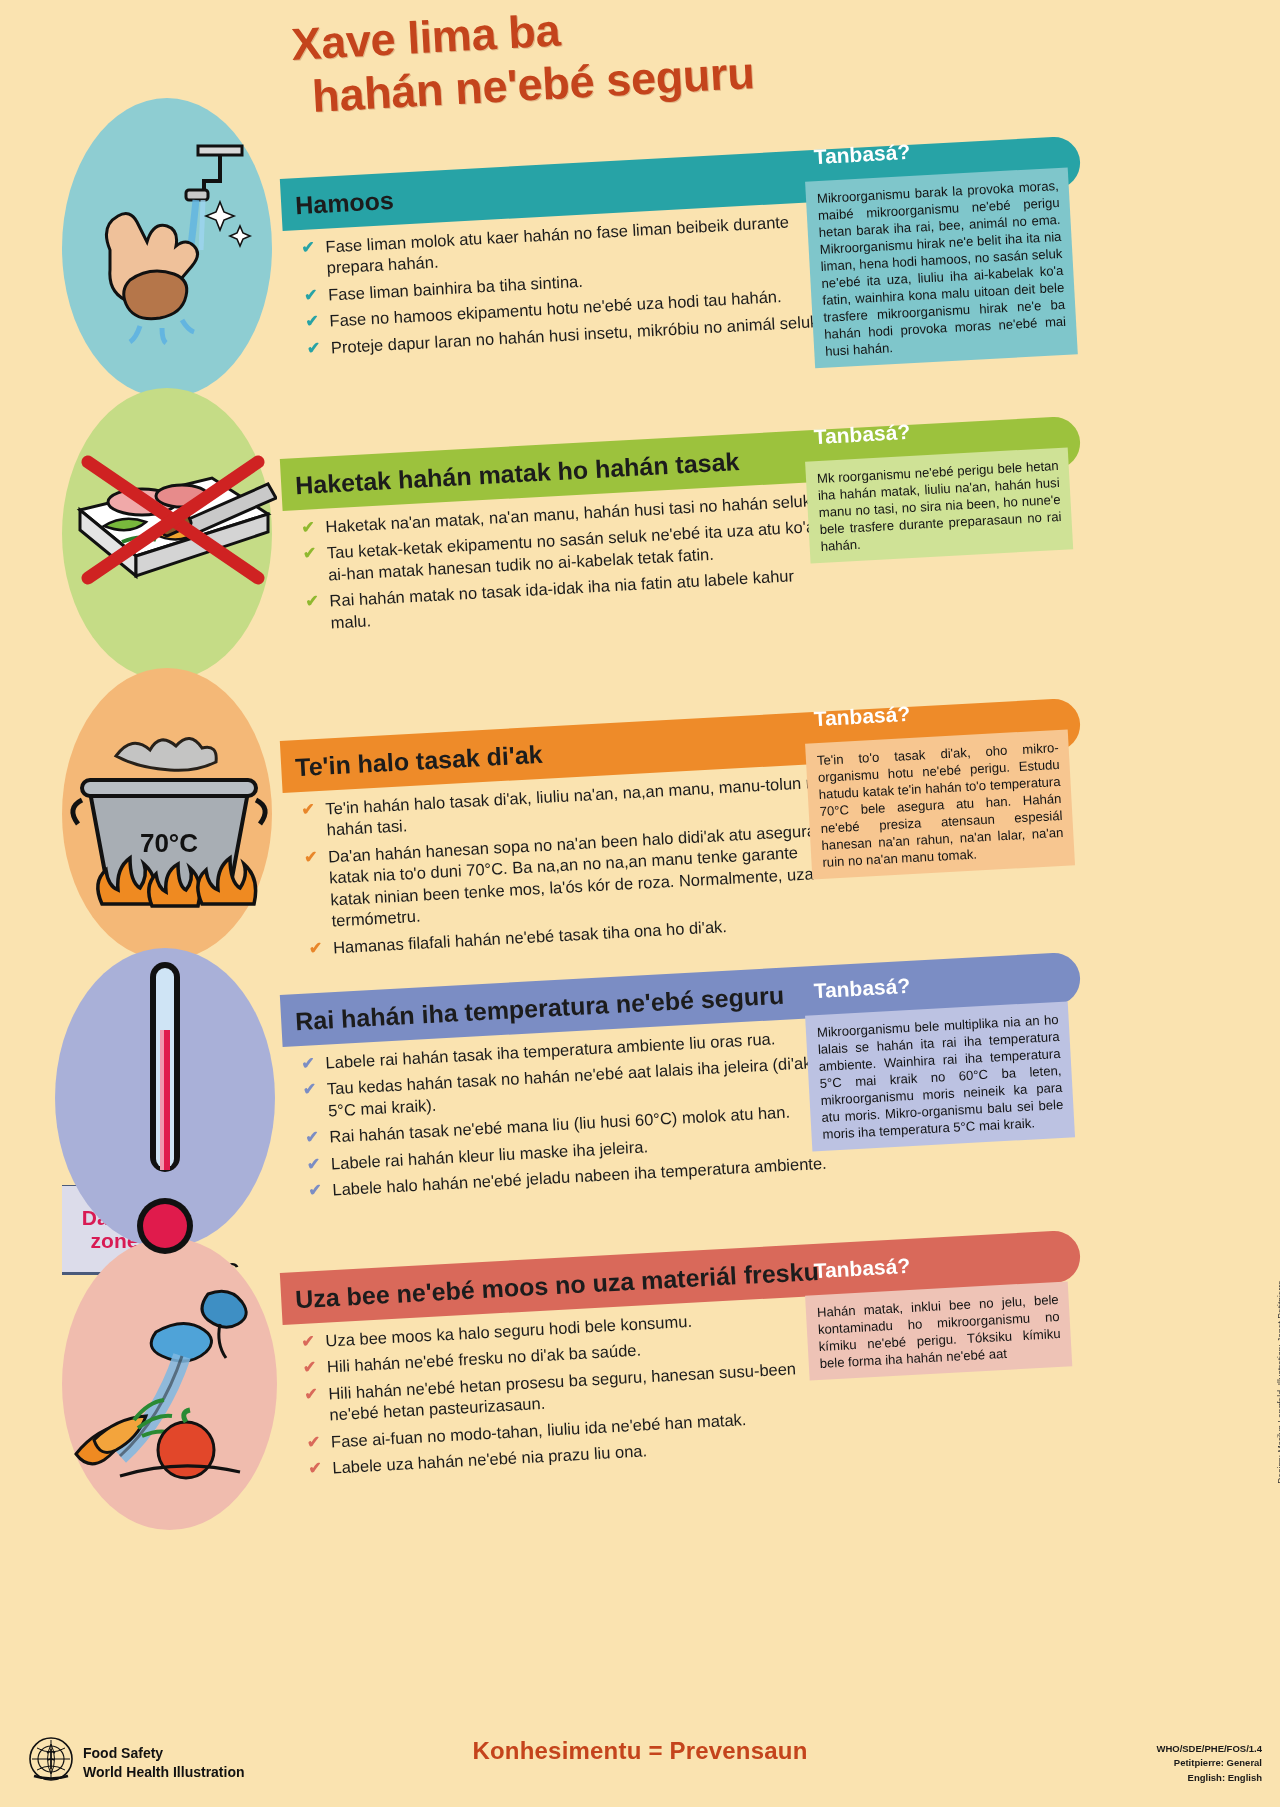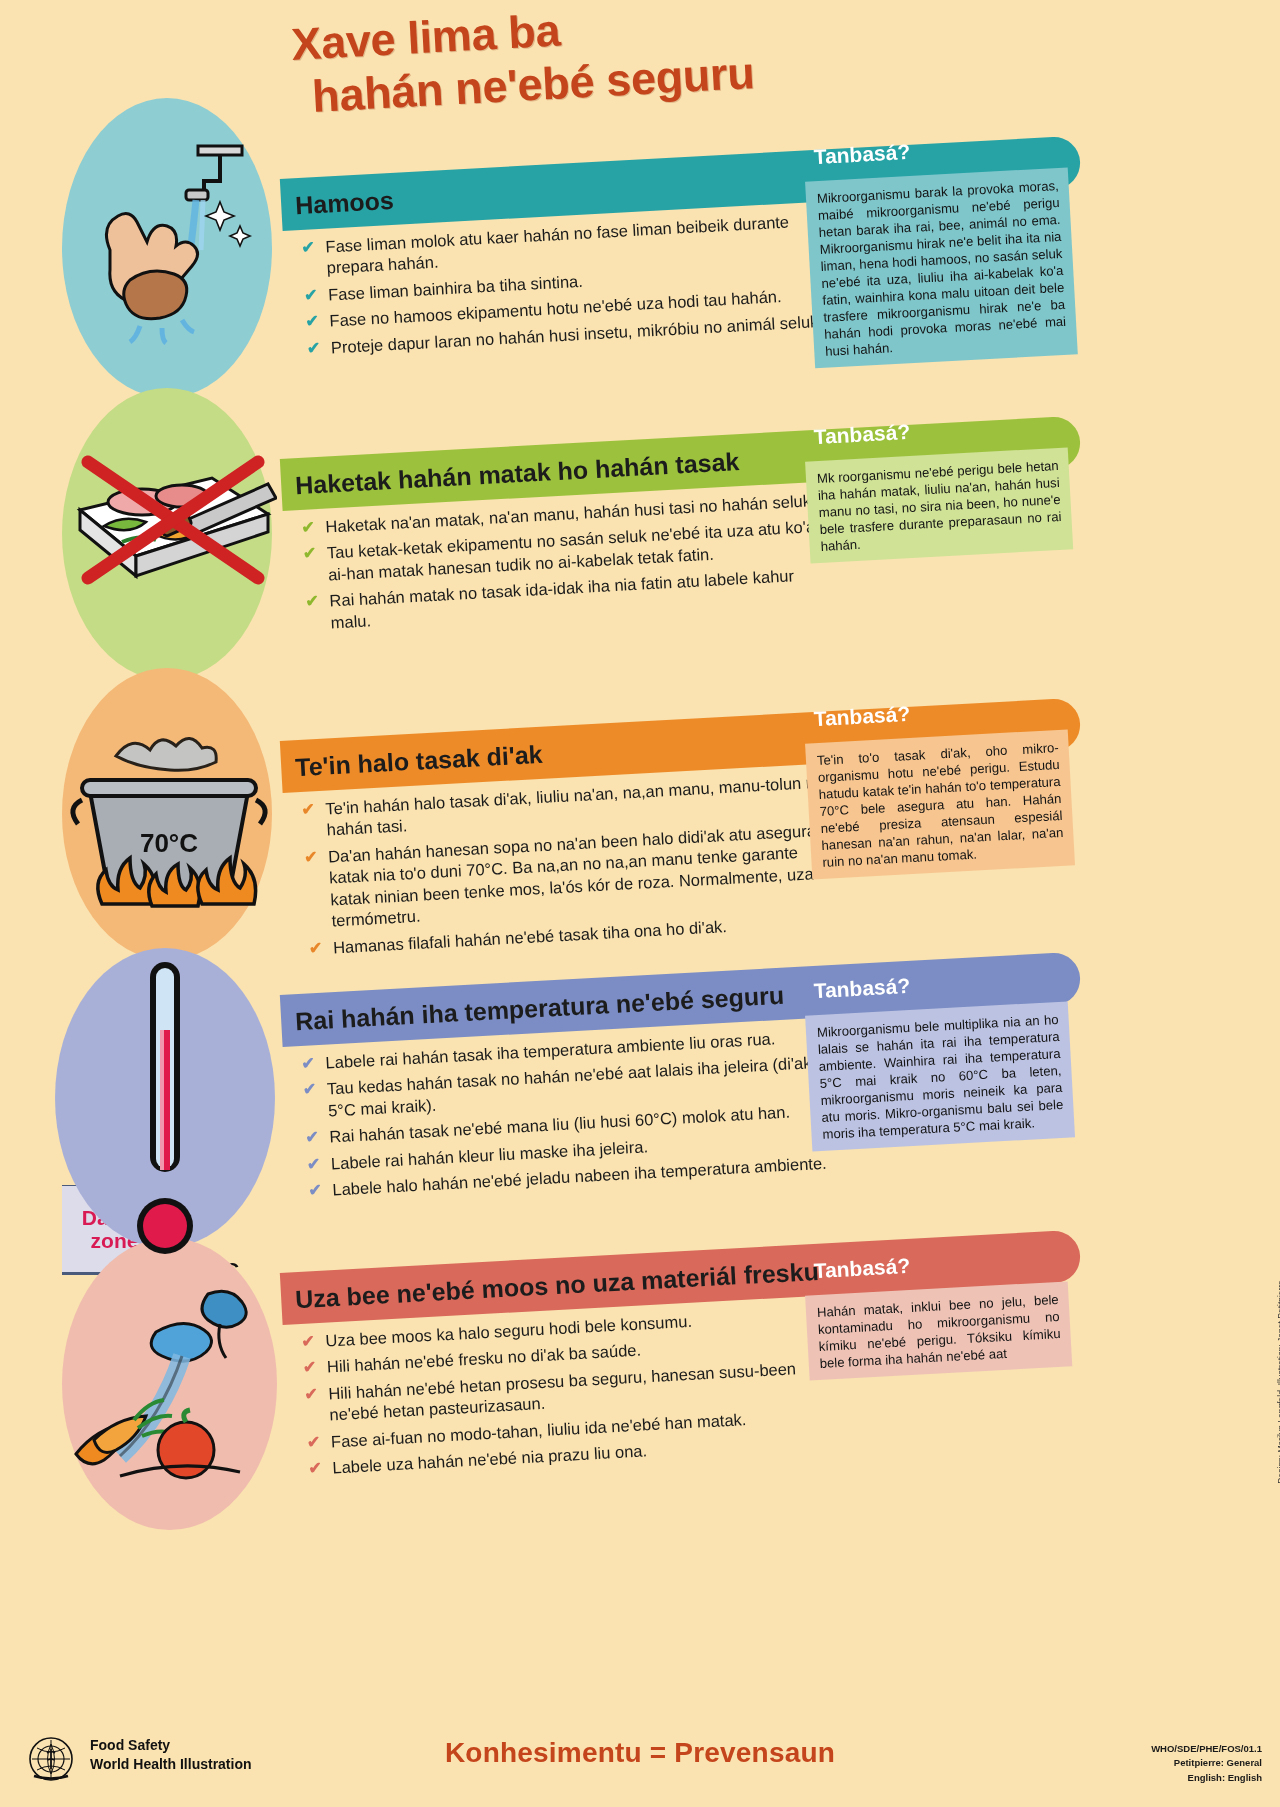--- a/index.html
+++ b/index.html
@@ -91,27 +91,27 @@
   .tanb .tbox {
     position: absolute;
     padding: 9px 10px 8px 11px;
     font-size: 13.1px;
     line-height: 1.30;
     color: #141414;
     text-align: justify;
   }
 
   
-  #footer-logo { position:absolute; left:28px; top:1736px; display:flex; align-items:flex-start; gap:16px; }
+  #footer-logo { position:absolute; left:28px; top:1736px; display:flex; align-items:flex-end; gap:9px; }
   #footer-logo .wholines { line-height:1.35; }
   #footer-logo .fs { font-size:14px; font-weight:bold; color:#111; }
   #footer-logo .who { font-size:14px; font-weight:bold; color:#111; }
   #footer-slogan {
     position:absolute; left:0; top:1737px; width:1280px; text-align:center;
-    color:#c4441c; font-size:28px; font-weight:bold; letter-spacing:0.2px;
+    color:#c4441c; font-size:24px; font-weight:bold; letter-spacing:0.2px;
   }
   #footer-codes {
     position:absolute; right:18px; top:1742px; text-align:right;
     font-size:9.5px; line-height:1.5; font-weight:bold; color:#1a1a1a;
   }
   #sidecredit {
     position:absolute; right:4px; top:1280px;
     transform: rotate(-90deg); transform-origin: right top;
     font-size:8.5px; color:#333; white-space:nowrap;
   }
@@ -320,20 +320,20 @@
       <path d="M23 13 v20 M19 17 q4 -3 8 0 M20 24 q3 -2 6 0" stroke="#111" stroke-width="1.6" fill="none"></path>
       <path d="M6 40 q17 5 34 0" stroke="#111" stroke-width="2.4" fill="none"></path>
     </svg>
     <div class="wholines">
       <div class="fs">Food Safety</div>
       <div class="who">World Health Illustration</div>
     </div>
   </div>
 
   <div id="footer-codes">
-    <div>WHO/SDE/PHE/FOS/01.1</div>
+    <div>WHO/SDE/PHE/FOS/1.4</div>
     <div>Petitpierre: General</div>
     <div>English: English</div>
   </div>
 
   <div id="sidecredit">Design: Marilyn Langfeld. Illustration: Janet Petitpierre</div>
 
 </div>
 
 </body></html>

